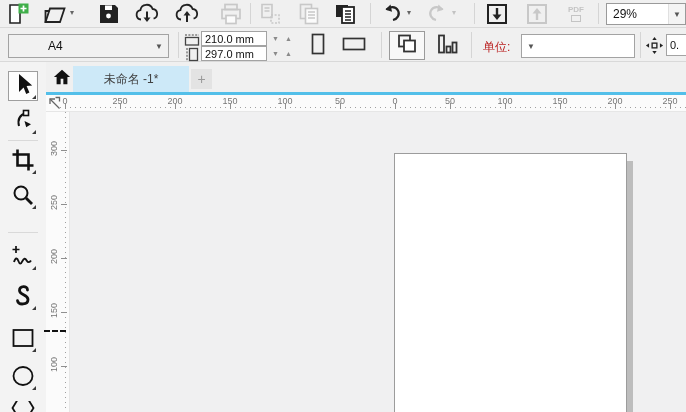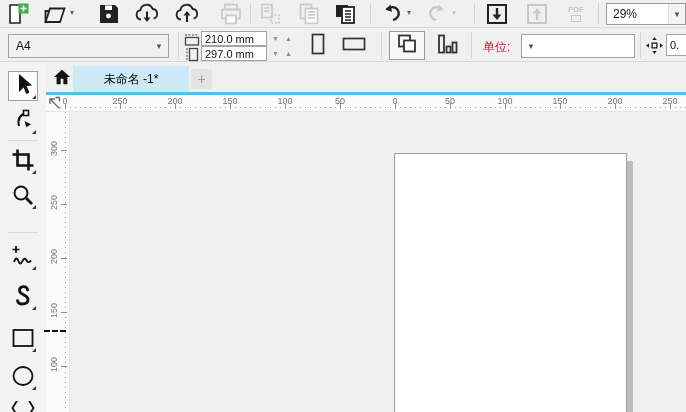--- a/index.html
+++ b/index.html
@@ -22,21 +22,21 @@
   .zoom-combo .dd{width:17px;height:100%;display:flex;align-items:center;justify-content:center;
                   font-size:8px;color:#555;border-left:1px solid #e0e0e0;background:#f4f4f4;}
   .pdf-glyph{display:flex;flex-direction:column;align-items:center;color:#c4c4c4;
              font-weight:bold;font-size:8px;line-height:1;}
   .pdf-glyph .bx{margin-top:1px;width:10px;height:7px;border:1.5px solid #c4c4c4;}
 
   
   .prop-bar{position:absolute;left:0;top:28px;width:686px;height:34px;background:#f0f0f0;
             border-bottom:1px solid #d9d9d9;}
   .combo{position:absolute;display:flex;align-items:center;border:1px solid #a3a3a3;background:#f1f1f1;}
-  .combo .val{flex:1;padding-left:7px;font-size:12px;color:#111;white-space:nowrap;overflow:hidden;}
+  .combo .val{flex:1;padding-left:7px;font-size:12px;color:#111;white-space:nowrap;overflow:hidden;margin-left:32px;}
   .combo .dd{width:18px;text-align:center;font-size:8px;color:#555;}
   .combo.white{background:#fff;}
   .mini-input{position:absolute;height:15px;border:1px solid #a3a3a3;background:#fff;
               font-family:Liberation Sans, sans-serif;font-size:11px;color:#111;padding:0 3px;}
   .spin{position:absolute;width:26px;height:14px;display:flex;align-items:center;
         justify-content:space-between;padding:0 3px;color:#8a8a8a;font-size:7px;}
   .pbtn{position:absolute;display:flex;align-items:center;justify-content:center;background:transparent;
         border:1px solid transparent;padding:0;}
   .pbtn.sel{background:#f8f8f8;border:1px solid #9a9a9a;}
   .vdiv2{position:absolute;top:4px;width:1px;height:26px;background:#d5d5d5;}
@@ -49,21 +49,21 @@
   .tool.sel{background:#fdfdfd;border:1px solid #9e9e9e;}
   .tool .fly{position:absolute;right:1px;bottom:1px;width:0;height:0;
              border-left:4px solid transparent;border-bottom:4px solid #3a3a3a;}
   .tool-div{position:absolute;left:8px;width:30px;height:1px;background:#d9d9d9;}
 
   .tabbar{position:absolute;left:46px;top:62px;width:640px;height:33px;background:#f0f0f0;}
   .tabbar .accent{position:absolute;left:0;bottom:0;width:100%;height:3px;background:#53bfe9;}
   .home-btn{position:absolute;left:6px;top:6px;width:20px;height:20px;border:none;background:transparent;
             padding:0;display:flex;align-items:center;justify-content:center;}
   .doc-tab{position:absolute;left:27px;top:4px;width:116px;height:26px;background:#cde9f8;
-           display:flex;align-items:center;justify-content:center;font-size:12px;color:#000000;}
+           display:flex;align-items:center;justify-content:center;font-size:12px;color:#404040;}
   .new-tab{position:absolute;left:145px;top:7px;width:21px;height:20px;background:#e3e3e3;border:none;
            color:#9a9a9a;font-size:14px;line-height:1;display:flex;align-items:center;justify-content:center;}
 
   
   .hruler{position:absolute;left:46px;top:95px;width:640px;height:17px;background:#fbfbfb;
           border-bottom:1px solid #e6e6e6;}
   .hruler .dots{position:absolute;left:14px;right:0;bottom:3px;height:1px;
       background:repeating-linear-gradient(to right,#a0a0a0 0 1px,transparent 1px 5px);}
   .hlabel{position:absolute;top:1px;transform:translateX(-50%);font-size:9px;color:#757575;}
   .htick{position:absolute;bottom:2px;width:1px;height:6px;background:#8f8f8f;}

